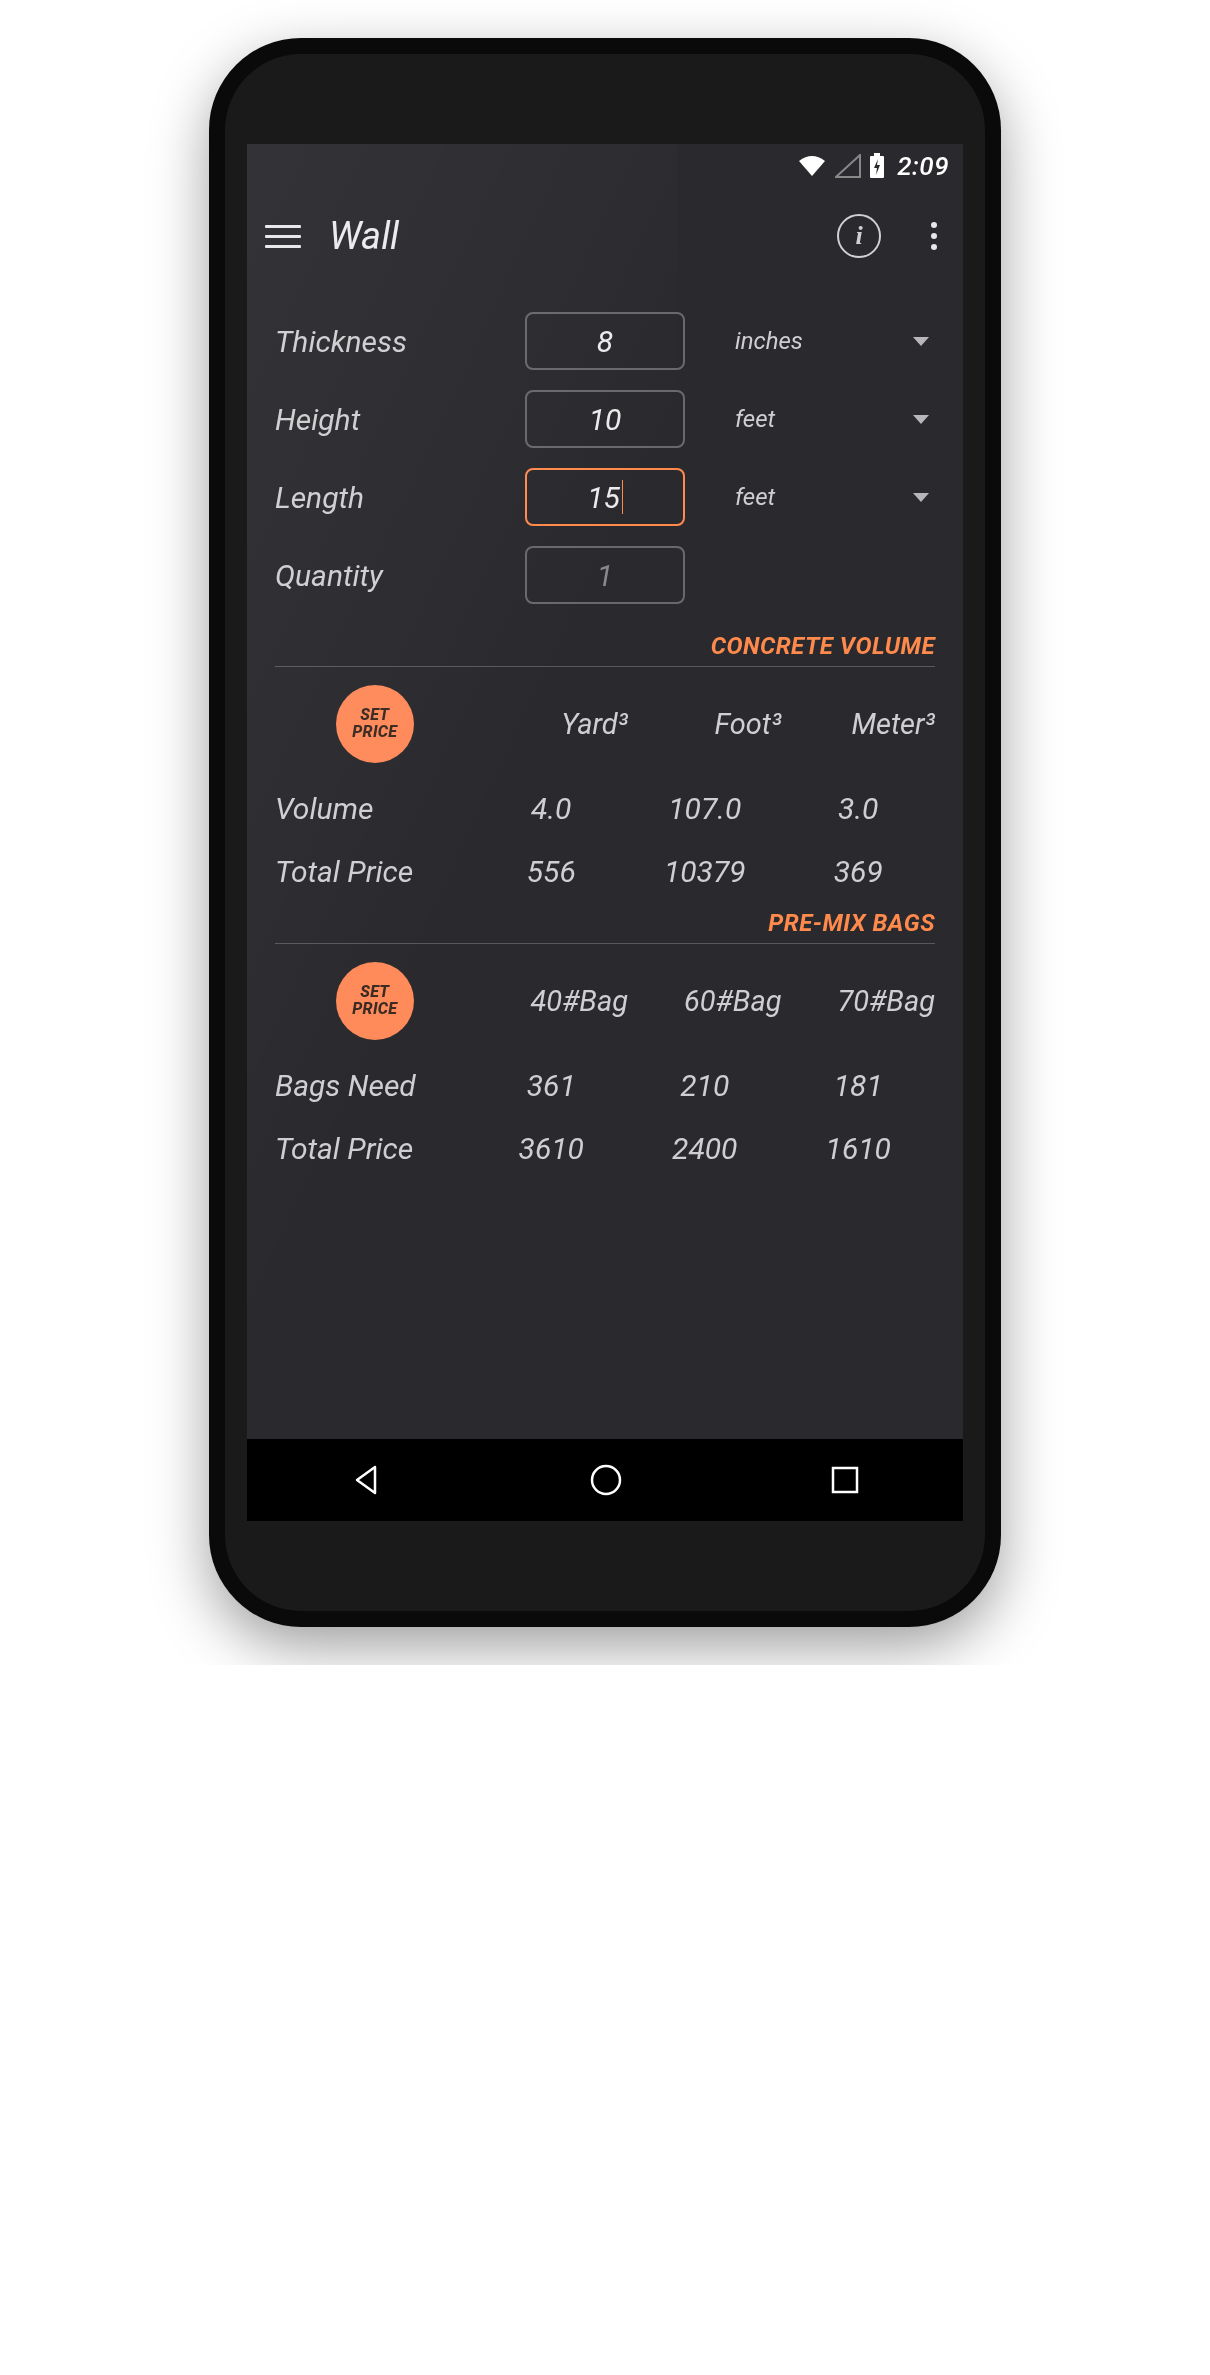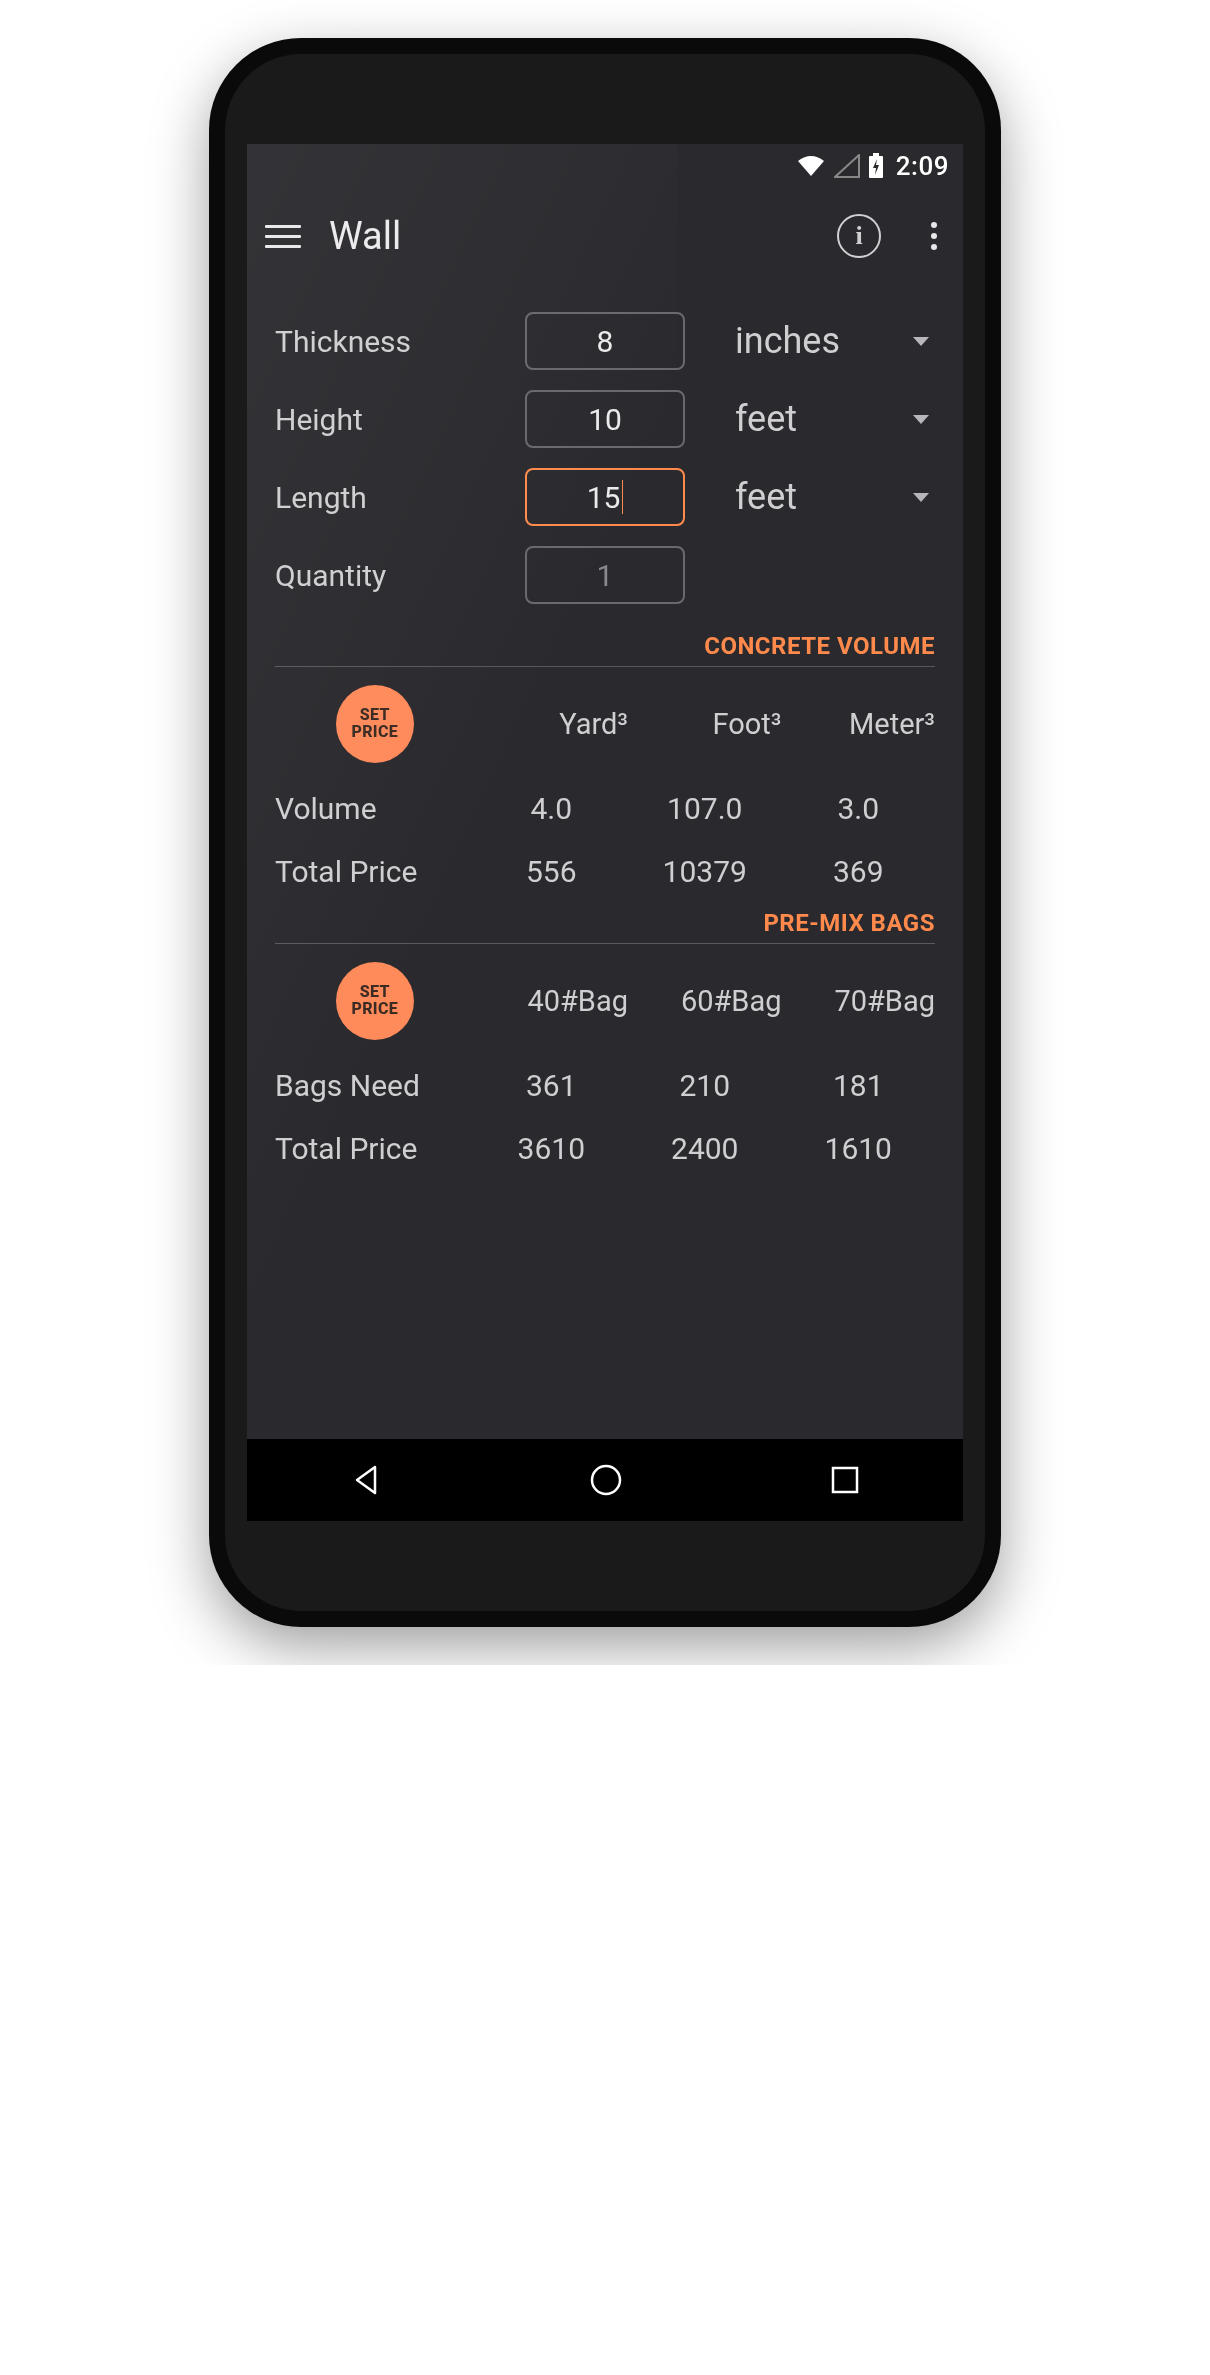--- a/index.html
+++ b/index.html
@@ -20,20 +20,21 @@
     box-shadow: 0 0 0 2px #0a0a0a, 0 20px 60px rgba(0,0,0,0.4);
     position: relative;
   }
   .device-inner {
     width: 100%;
     height: 100%;
     background: #1a1a1a;
     border-radius: 76px;
     padding: 90px 22px 90px 22px;
     position: relative;
+    font-style: italic;
   }
   .camera {
     position: absolute;
     top: 40px;
     left: 120px;
     width: 14px;
     height: 14px;
     border-radius: 50%;
     background: radial-gradient(circle at 35% 35%, #4a5a7a 0%, #0a1020 60%);
   }
@@ -170,21 +171,21 @@
     cursor: text;
   }
   .input-box.active {
     border-color: #ff8a4c;
   }
   .input-box.placeholder { color: #8a888c; }
   .unit-select {
     display: flex;
     align-items: center;
     justify-content: space-between;
-    font-size: 36px;
+    font-size: 24px;
     color: #d0ced0;
     cursor: pointer;
     padding-left: 30px;
     padding-right: 6px;
   }
   .unit-select .caret {
     width: 0;
     height: 0;
     border-left: 8px solid transparent;
     border-right: 8px solid transparent;

